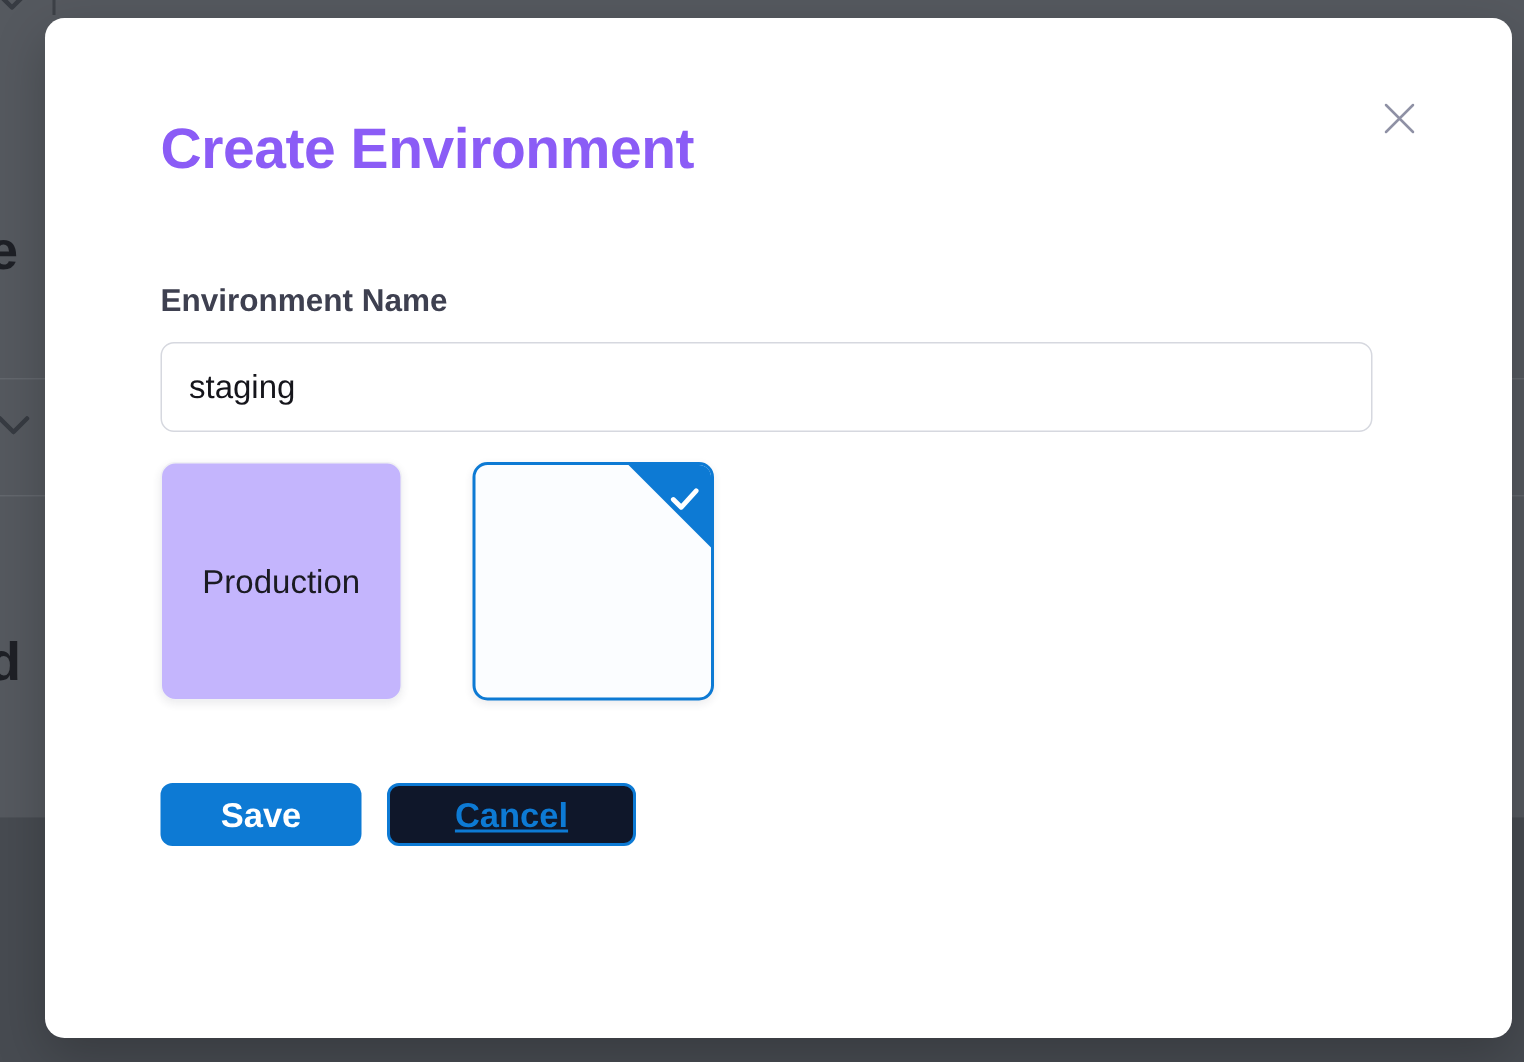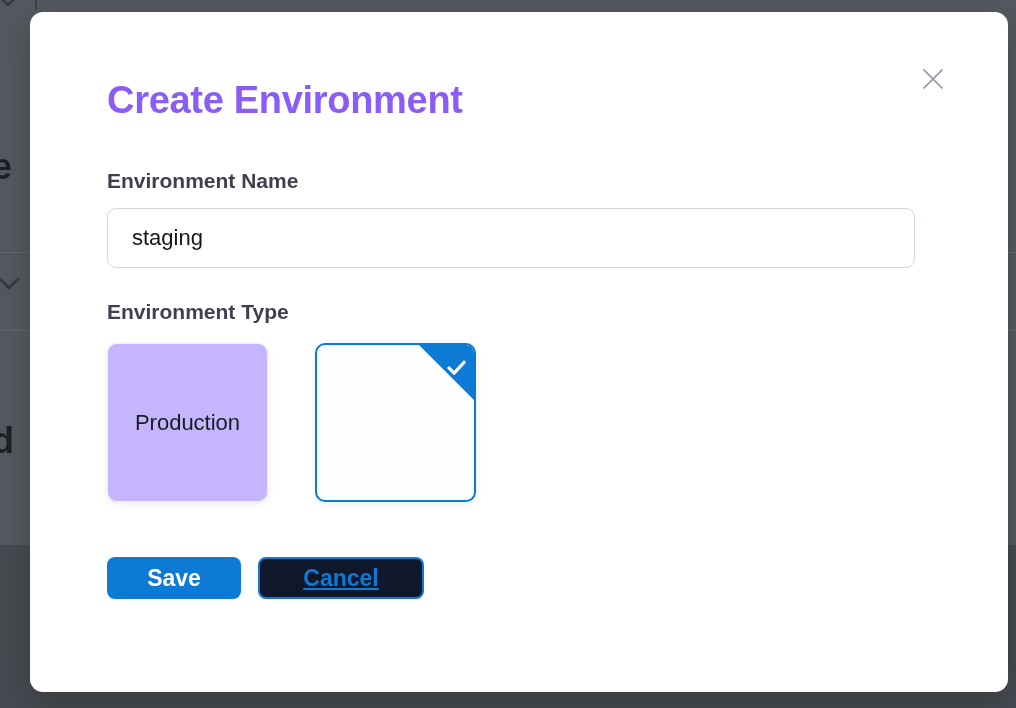--- a/index.html
+++ b/index.html
@@ -43,31 +43,31 @@
     position:absolute; top:52px; right:59px;
     width:32px; height:32px;
     background:none; border:none; cursor:pointer;
     display:flex; align-items:center; justify-content:center;
   }
   .modal-title {
     font-size:38px; line-height:44px; font-weight:700;
     color:#8b5cf6; letter-spacing:-.3px;
   }
   .field-label {
-    margin-top:48px;
+    margin-top:68px;
     font-size:21px; line-height:22px; font-weight:600;
     color:#3e4050;
   }
   .field-label.second { margin-top:33px; }
   .text-input {
     display:block;
     margin-top:16px;
     width:808px; height:60px;
     border:1px solid #d6d8df; border-radius:9px;
-    padding:0 24px;
+    padding:0 18px;
     font-size:22px; color:#15151b;
     font-family:inherit;
     background:#fff;
     outline:none;
   }
 
   
   .cards { margin-top:20px; display:flex; gap:47px; }
   .card {
     position:relative; overflow:hidden;
@@ -148,21 +148,20 @@
             <path d="M5 5 L23 23 M23 5 L5 23" stroke="#8f91a5" stroke-width="1.7" stroke-linecap="round" fill="none"></path>
           </svg>
       </span>
     </button>
 
     <h1 class="modal-title">Create Environment</h1>
 
     <div class="field-label">Environment Name</div>
     <input class="text-input" type="text" value="staging" style="">
 
-    <div class="field-label second">Environment Type</div>
 
     <div class="cards">
       <div class="card">
 
         <span>Production</span>
       </div>
       <div class="card selected">
         <div class="corner"></div>
         <span class="check-icon">
           <svg width="23" height="19" viewBox="0 0 24 20">

